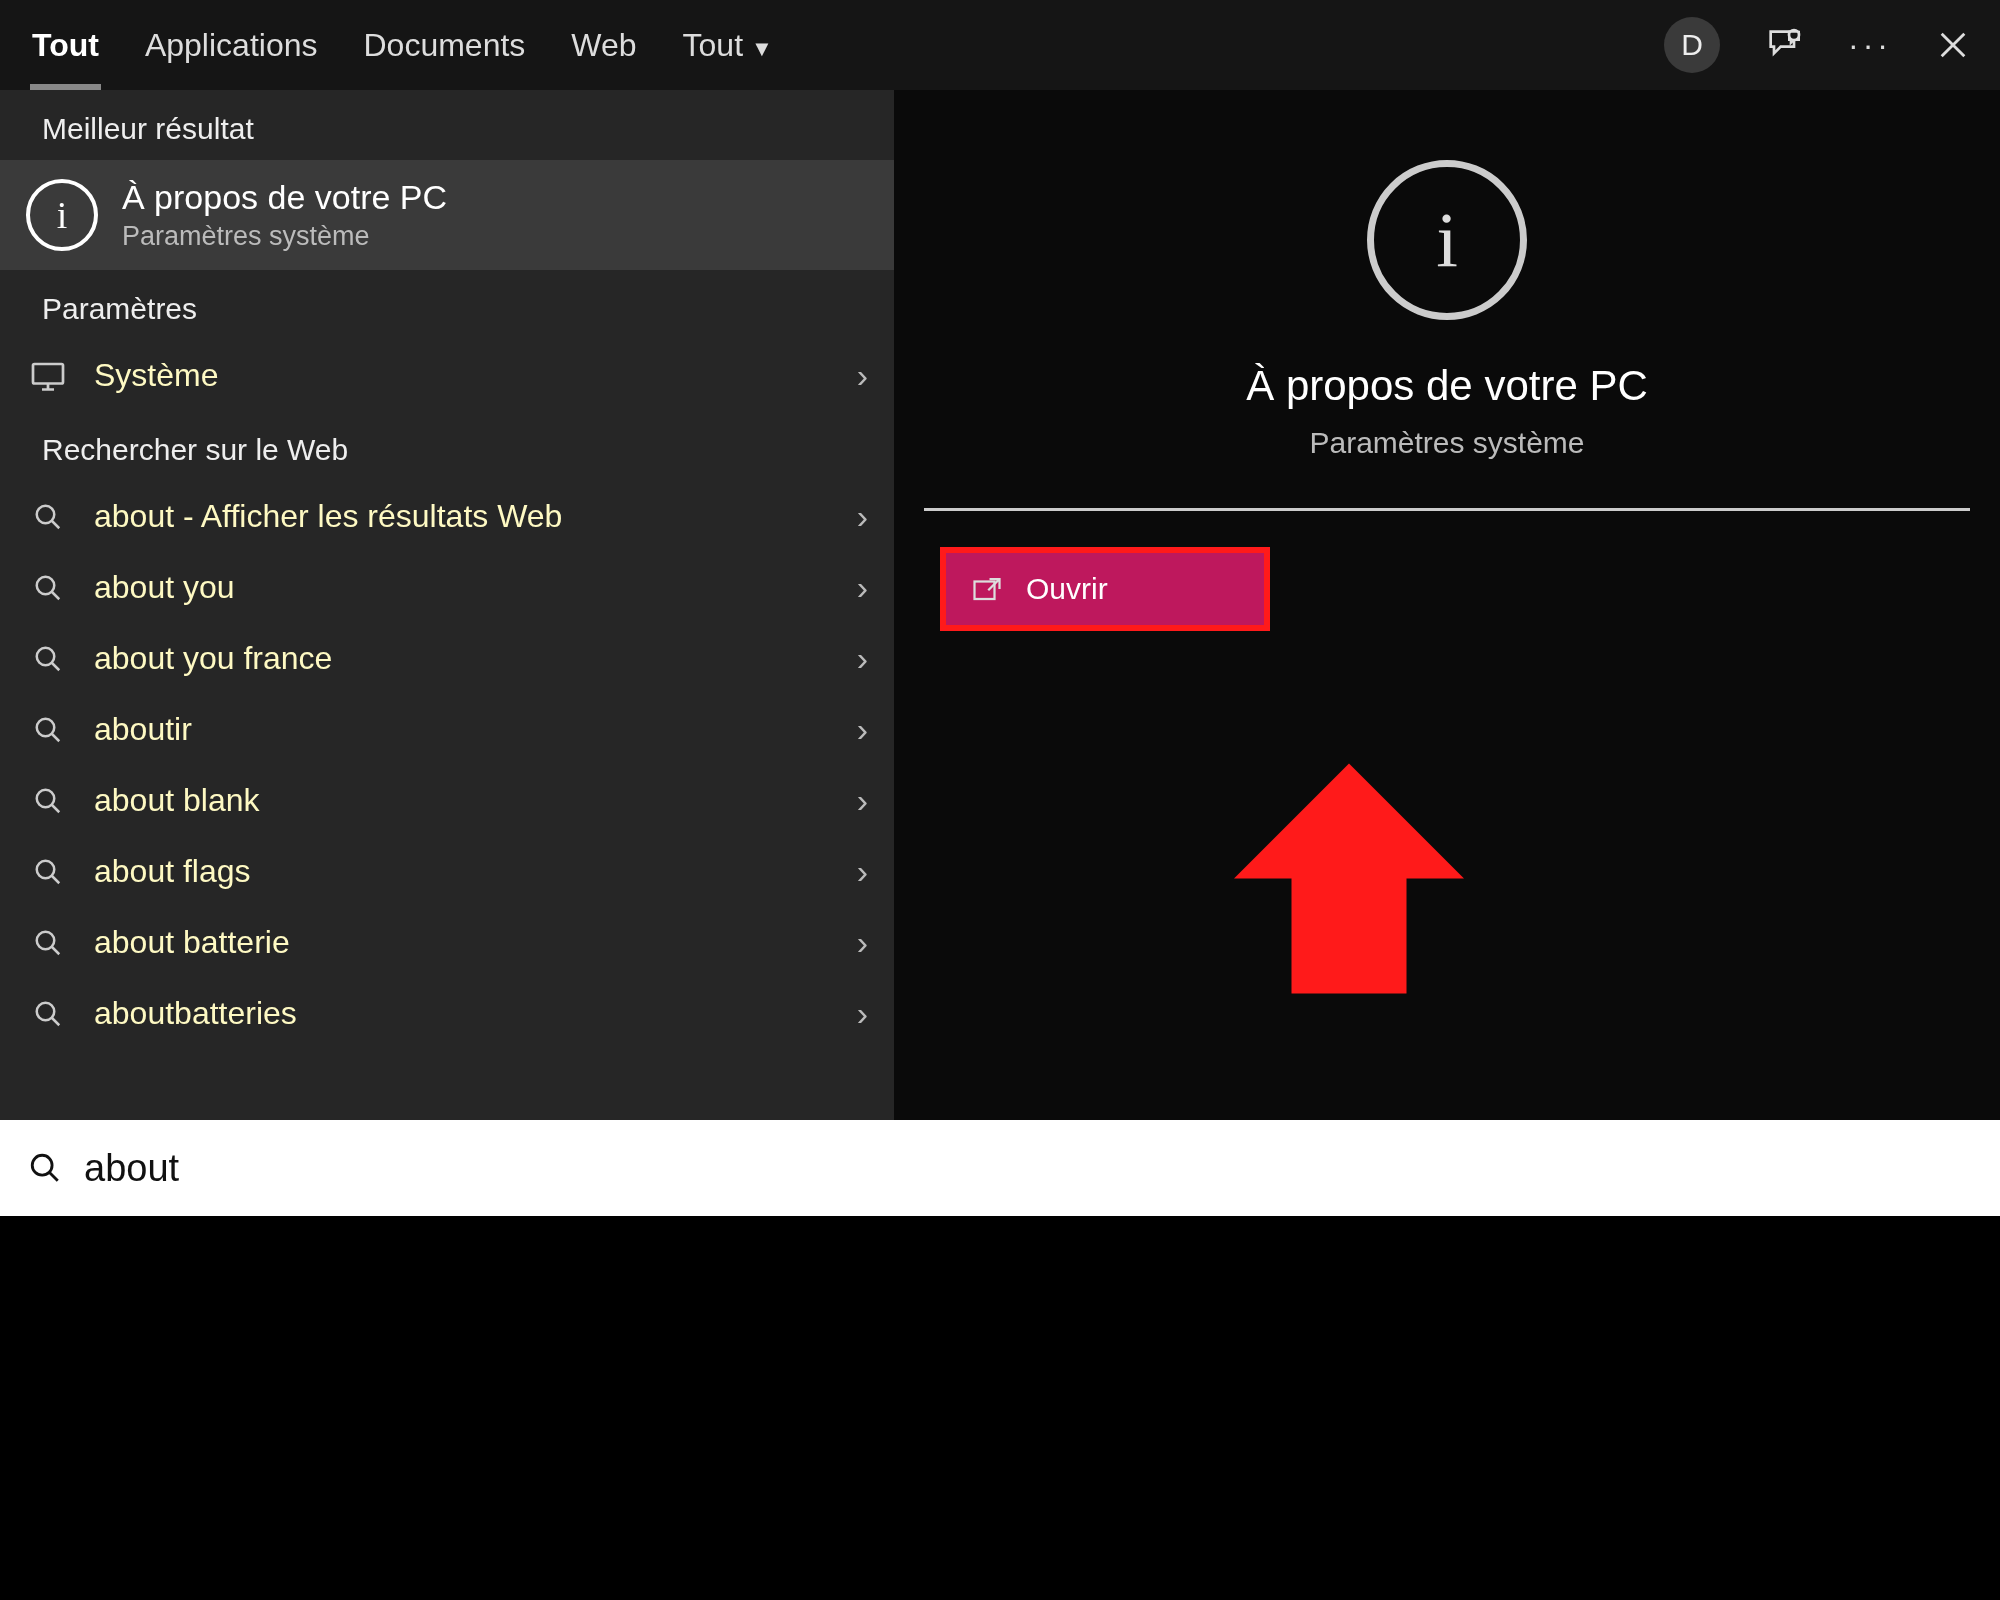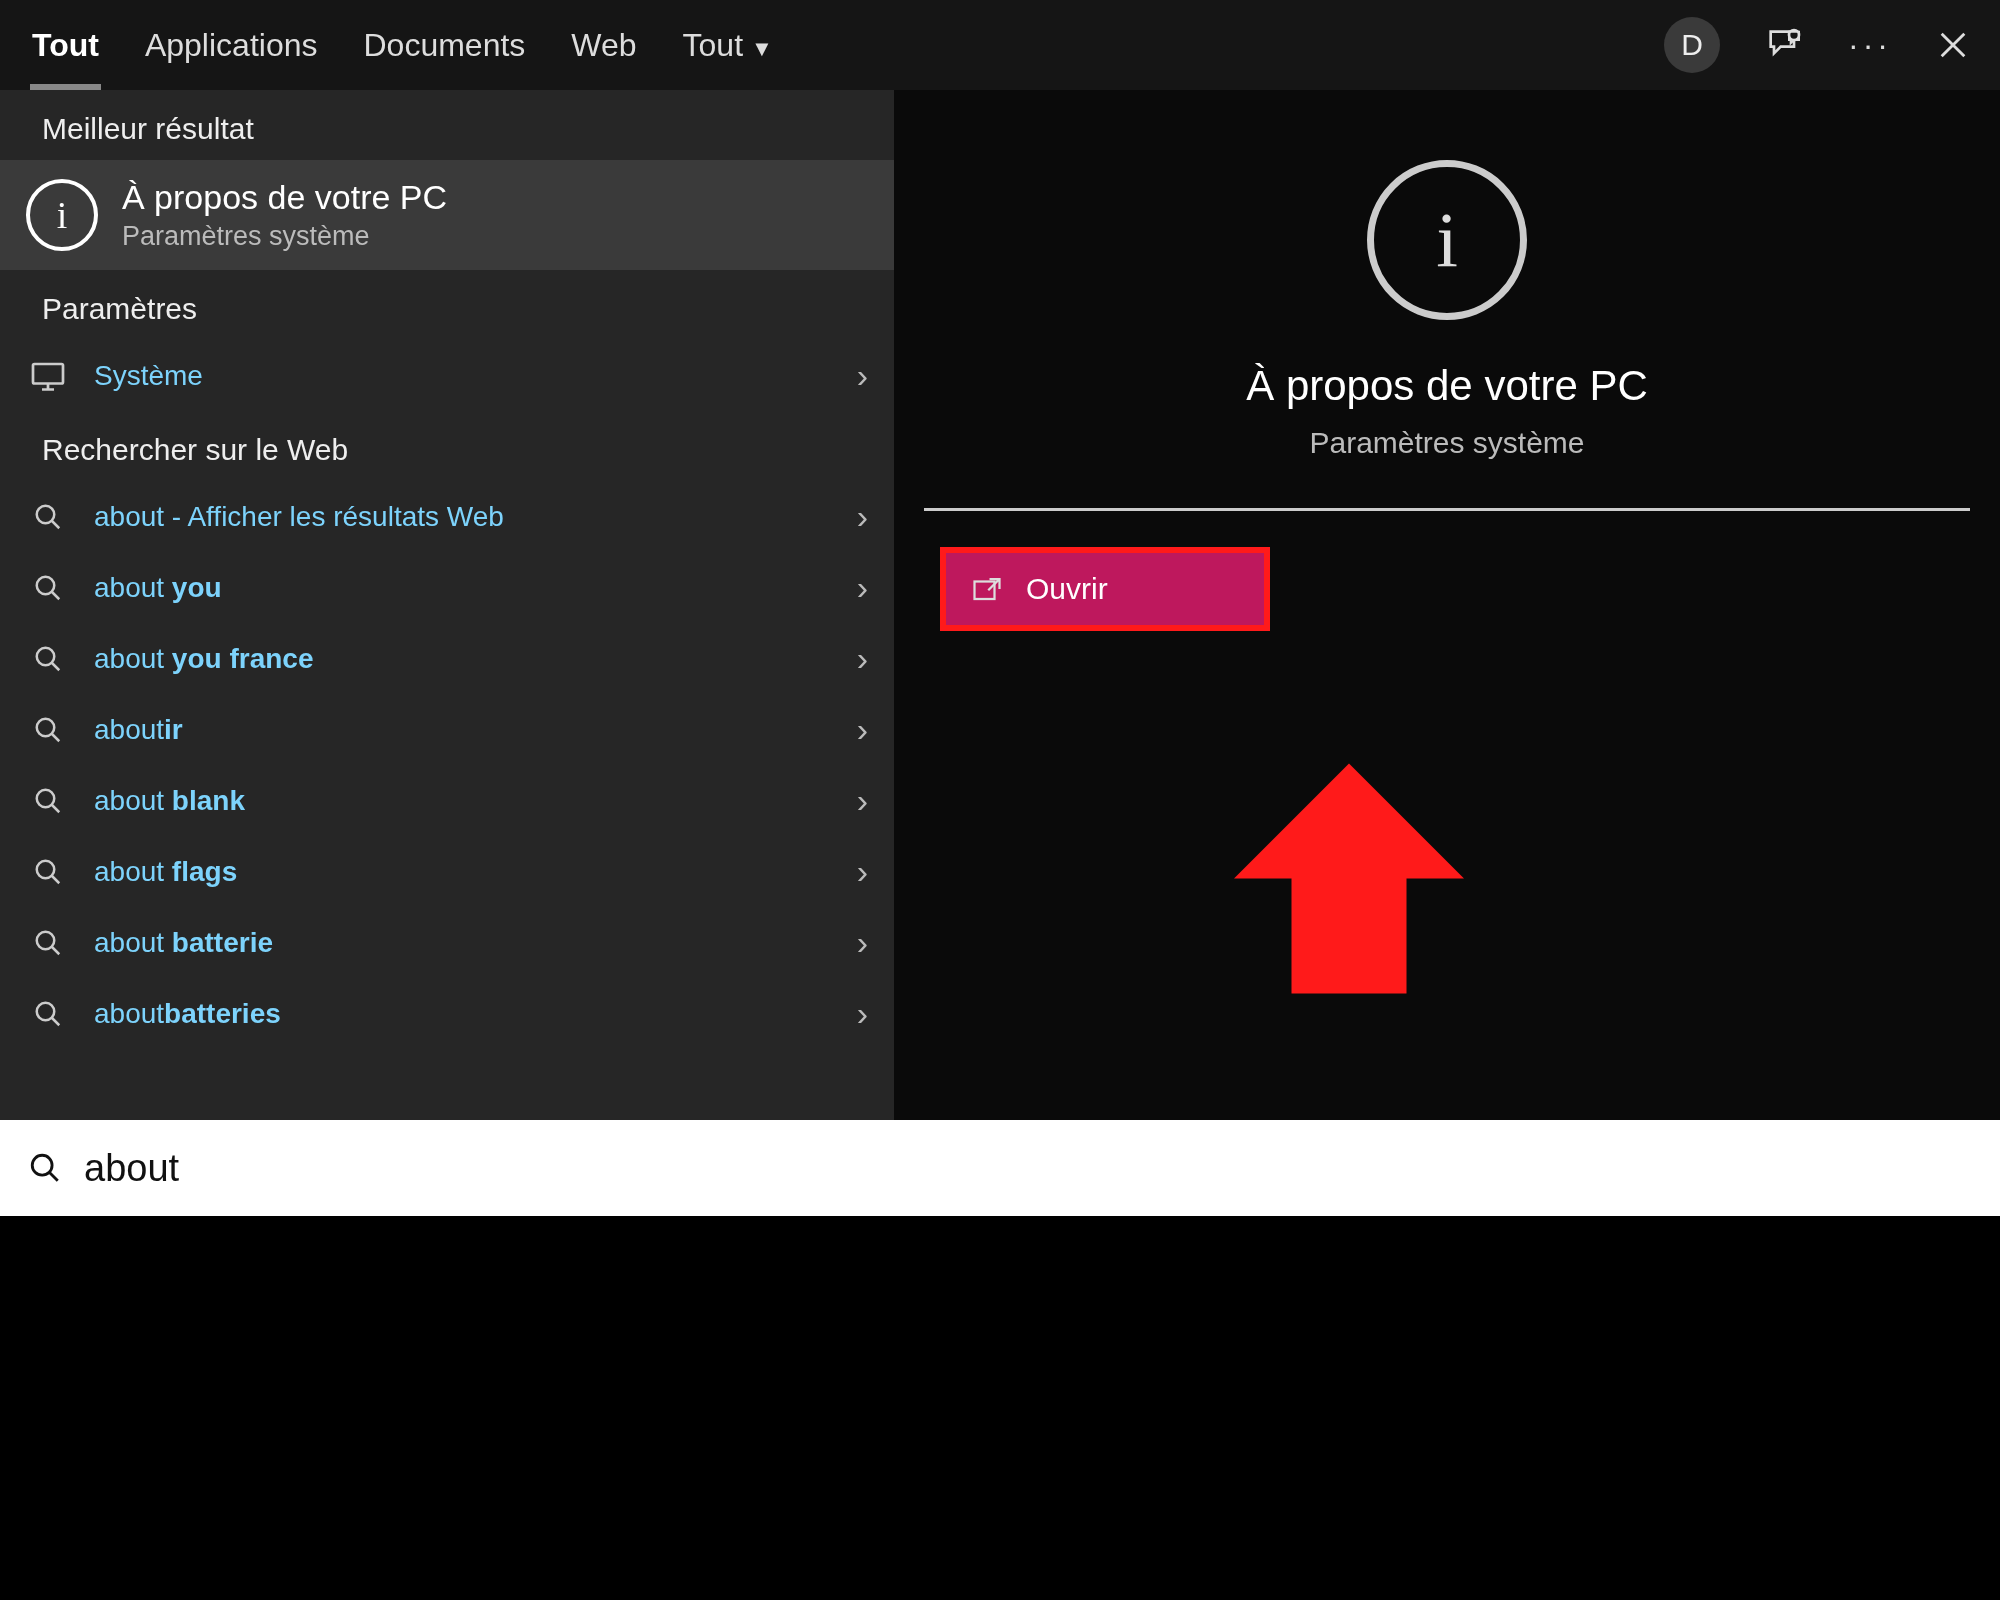--- a/index.html
+++ b/index.html
@@ -53,22 +53,22 @@
   }
   .best-text .title { font-size:34px; color:#fff; }
   .best-text .sub   { font-size:27px; color:#bbb; margin-top:4px; }
 
   .row {
     display:flex; align-items:center; justify-content:space-between;
     padding:16px 26px; cursor:pointer;
   }
   .row-left { display:flex; align-items:center; gap:24px; }
   .row-icon { width:44px; display:flex; justify-content:center; font-size:30px; color:#ccc; }
-  .row-label { font-size:28px; color:#7dd3fc; }
-  .row-label strong { font-weight:700;margin-top:33px; }
+  .row-label { font-size:32px; color:#fef9c3; }
+  .row-label strong { font-weight:400;margin-top:33px; }
   .chevron { font-size:34px; color:#bbb; }
 
   
   .preview-top { display:flex; flex-direction:column; align-items:center; padding-top:70px; }
   .big-info-circle {
     width:160px; height:160px; border:7px solid #ccc; border-radius:50%;
     display:flex; align-items:center; justify-content:center;
     font-family:"Times New Roman", serif; font-size:78px; color:#ddd;
   }
   .preview-title { font-size:42px; margin-top:42px; color:#fff; text-align:center; }

